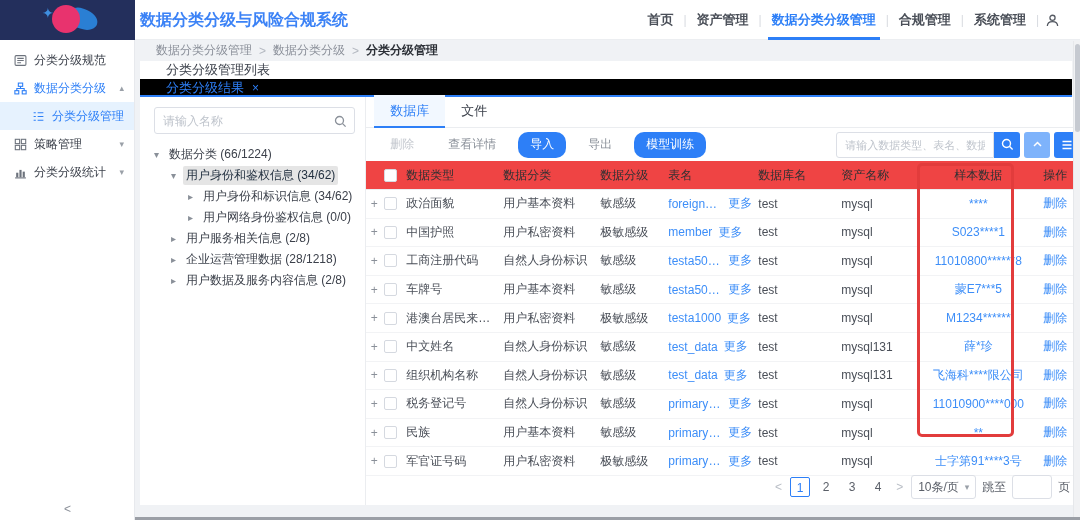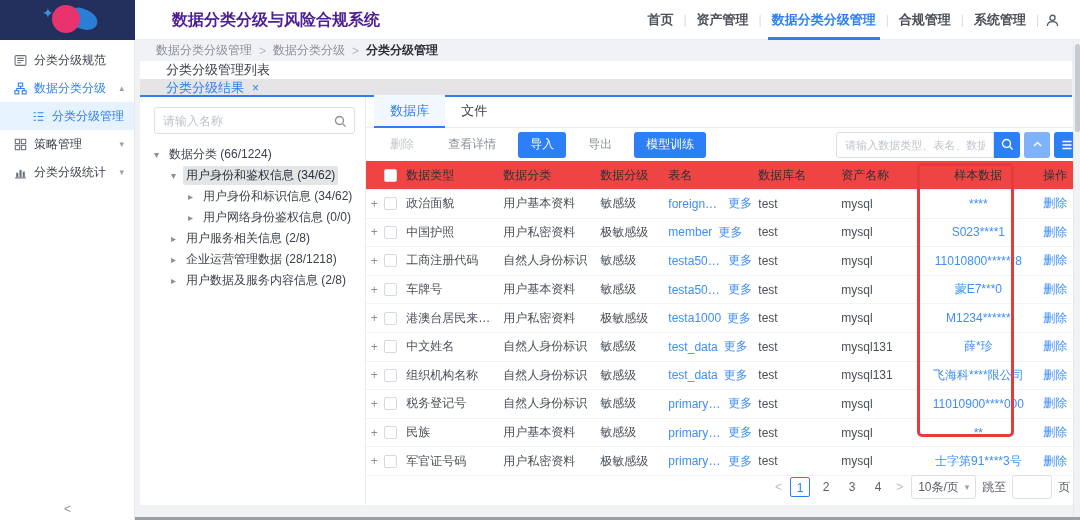--- a/index.html
+++ b/index.html
@@ -6,21 +6,21 @@
   html,body { background:#e9ebee; }
   body { font-family:"Liberation Sans","DejaVu Sans",sans-serif; }
   #page { position:relative; width:1080px; height:520px; background:#f0f2f5; overflow:hidden; margin:0 auto; }
 
   
   #topbar { position:absolute; left:0; top:0; width:1080px; height:40px; background:#fff; border-bottom:1px solid #eceef1; z-index:5; }
   #logo-block { position:absolute; left:0; top:0; width:135px; height:40px; background:#232f5c; }
   .logo-swoosh { position:absolute; left:68px; top:9px; width:30px; height:20px; background:#2a7fd4; border-radius:50% 70% 60% 40%; transform:rotate(18deg); }
   .logo-circle { position:absolute; left:52px; top:5px; width:28px; height:28px; background:#e8336e; border-radius:50%; }
   .logo-star { position:absolute; left:42px; top:6px; color:#3f8fe0; font-size:14px; line-height:14px; }
-  #app-title { position:absolute; left:172px; top:0; height:40px; line-height:40px; font-size:16px; font-weight:bold; color:#4c1d95; }
+  #app-title { position:absolute; left:140px; top:0; height:40px; line-height:40px; font-size:16px; font-weight:bold; color:#3b82f6; }
   #top-nav { position:absolute; right:14px; top:0; height:40px; display:flex; align-items:stretch; }
   .nav-item { position:relative; display:flex; align-items:center; padding:0 10px; font-size:13px; color:#4a4f58; cursor:pointer;font-weight:bold; }
   .nav-item.active { color:#2d7ff7; }
   .nav-item.active::after { content:""; position:absolute; left:6px; right:6px; bottom:0; height:3px; background:#2d7ff7; }
   .nav-sep { display:flex; align-items:center; color:#d8dbe0; font-size:12px; }
   .user-btn { display:flex; align-items:center; padding:0 6px; cursor:pointer; color:#555a63; }
 
   
   #sidebar { position:absolute; left:0; top:40px; width:135px; height:480px; background:#fff; border-right:1px solid #e7e9ed; z-index:4; }
   #side-menu { padding-top:6px; }
@@ -37,21 +37,21 @@
   #breadcrumb { position:absolute; left:136px; top:40px; width:944px; height:21px; display:flex; align-items:center; padding-left:20px; font-size:12px; color:#8a8f99; background:#f0f2f5; }
   .crumb { margin-right:7px; } .crumb-sep { margin-right:7px; color:#b3b8c0; }
   .crumb.current { color:#2b2f36; font-weight:bold; }
 
   
   #card { position:absolute; left:140px; top:61px; width:933px; height:444px; background:#fff; }
 
   
   #page-tabs { height:34px; border-bottom:1px solid #ebedf0; display:flex;flex-direction:column; }
   .ptab { position:relative; display:flex; align-items:center; padding:0 26px; font-size:13px; color:#3c414b; cursor:pointer; border-right:1px solid #f2f3f5; }
-  .ptab.active { background:#e5e5e5; color:#2d7ff7; }
+  .ptab.active { background:#000000; color:#2d7ff7; }
   .ptab.active::after { content:""; position:absolute; left:0; right:0; bottom:0; height:2px; background:#2d7ff7; }
   .ptab .close-x { margin-left:8px; font-size:12px; color:#2d7ff7; }
 
   #content-row { display:flex; height:410px; }
 
   
   #tree-panel { width:237px; border-right:1px solid #ebedf0; padding:12px 10px 0 14px; }
   .search-box { position:relative; height:27px; border:1px solid #dcdfe6; border-radius:3px; display:flex; align-items:center; }
   .search-box input { border:0; outline:none; width:160px; padding-left:8px; font-size:12px; color:#333; background:transparent; font-family:inherit; }
   .search-box input::placeholder { color:#bfc4cc; }
@@ -67,21 +67,21 @@
   #inner-tabs { height:33px; display:flex; border-bottom:1px solid #ebedf0; padding-left:8px; }
   .itab { position:relative; display:flex; align-items:center; padding:0 16px; font-size:13px; color:#3c414b; cursor:pointer; }
   .itab.active { color:#2d7ff7; background:#f2f8ff; }
   .itab.active::after { content:""; position:absolute; left:0; right:0; bottom:-1px; height:2px; background:#2d7ff7; }
 
   #toolbar { height:33px; display:flex; align-items:center; padding:0 6px 0 12px; justify-content:space-between; }
   #toolbar-buttons { display:flex; align-items:center; gap:10px; }
   .tbtn { font-size:12px; height:26px; padding:0 12px; border-radius:3px; display:flex; align-items:center; cursor:pointer; font-family:inherit; border:0; background:transparent; }
   .tbtn.text { color:#8a9099; }
   .tbtn.disabled { color:#c3c7ce; cursor:default; }
-  .tbtn.primary { background:#2d7ff7; color:#fff; }
+  .tbtn.primary { background:#2d7ff7; color:#fff;border-radius:10px; }
   #toolbar-right { display:flex; align-items:center; gap:4px; }
   #tb-search { width:158px; height:26px; border:1px solid #dcdfe6; border-radius:3px 0 0 3px; padding:0 8px; font-size:11px; color:#333; outline:none; font-family:inherit; }
   #tb-search::placeholder { color:#bfc4cc; }
   .sq-btn { width:26px; height:26px; border:0; border-radius:3px; display:flex; align-items:center; justify-content:center; color:#fff; cursor:pointer; font-size:12px; }
   .sq-btn.b1 { background:#2d7ff7; margin-left:-4px; border-radius:0 3px 3px 0; }
   .sq-btn.b2 { background:#7eb3fb; }
   .sq-btn.b3 { background:#2d7ff7; }
 
   
   #tbl { width:720px; }
@@ -362,21 +362,21 @@
               <span class="cbx"></span>
               <span class="cell">车牌号</span>
               <span class="cell">用户基本资料</span>
               <span class="cell">敏感级</span>
               <span class="cell tname">
                 <a class="lnk nm">testa50000</a>
                 <a class="lnk">更多</a>
               </span>
               <span class="cell">test</span>
               <span class="cell">mysql</span>
-              <span class="cell c-center"><a class="lnk">蒙E7***0</a></span>
+              <span class="cell c-center"><a class="lnk">蒙E7***5</a></span>
               <span class="cell c-action"><a class="lnk">删除</a></span>
             </div>
             <div class="trow">
               <span class="expand">+</span>
               <span class="cbx"></span>
               <span class="cell">港澳台居民来往内地..</span>
               <span class="cell">用户私密资料</span>
               <span class="cell">极敏感级</span>
               <span class="cell tname">
                 <a class="lnk nm">testa1000</a>

